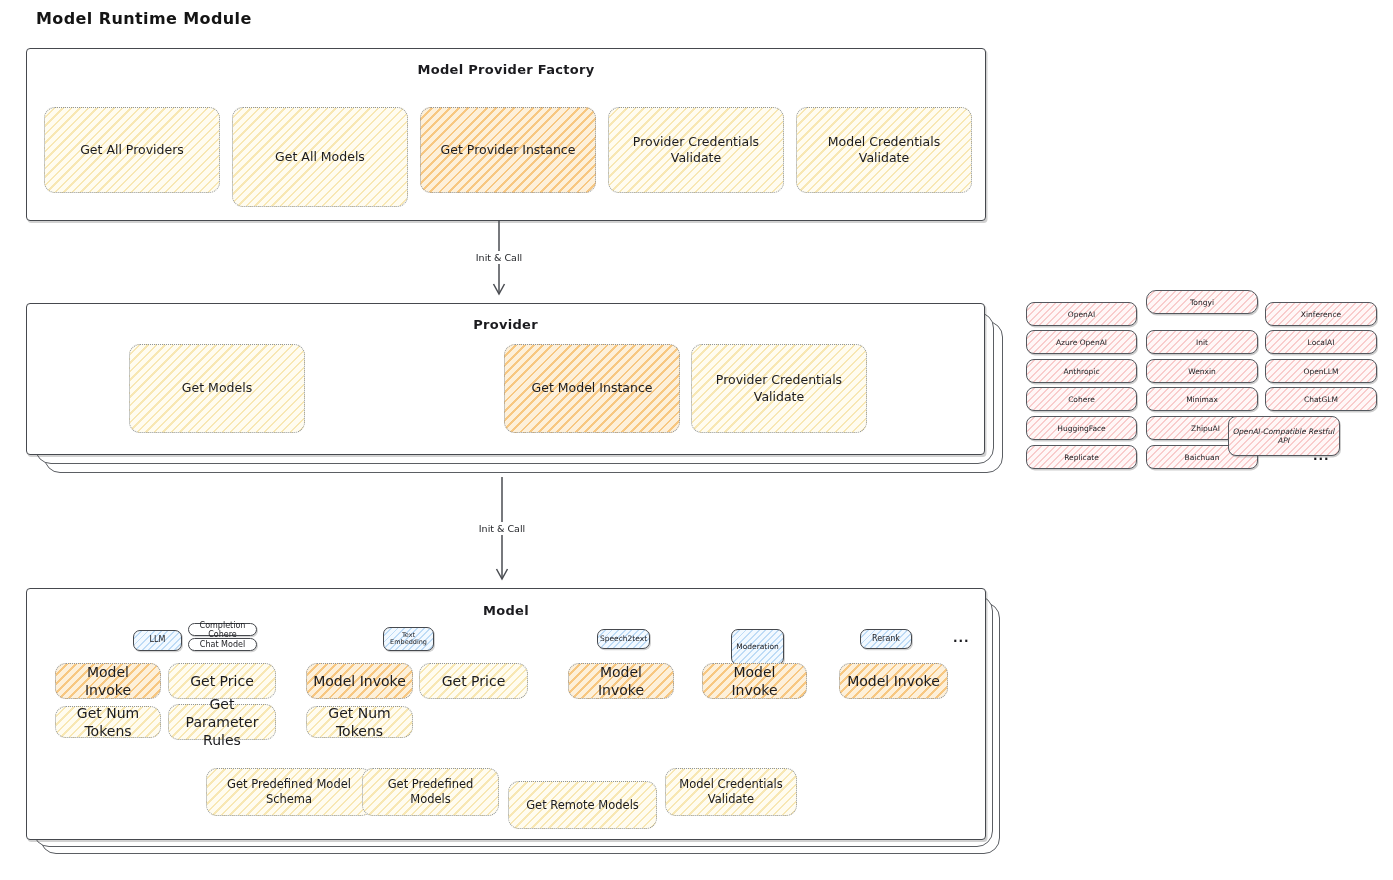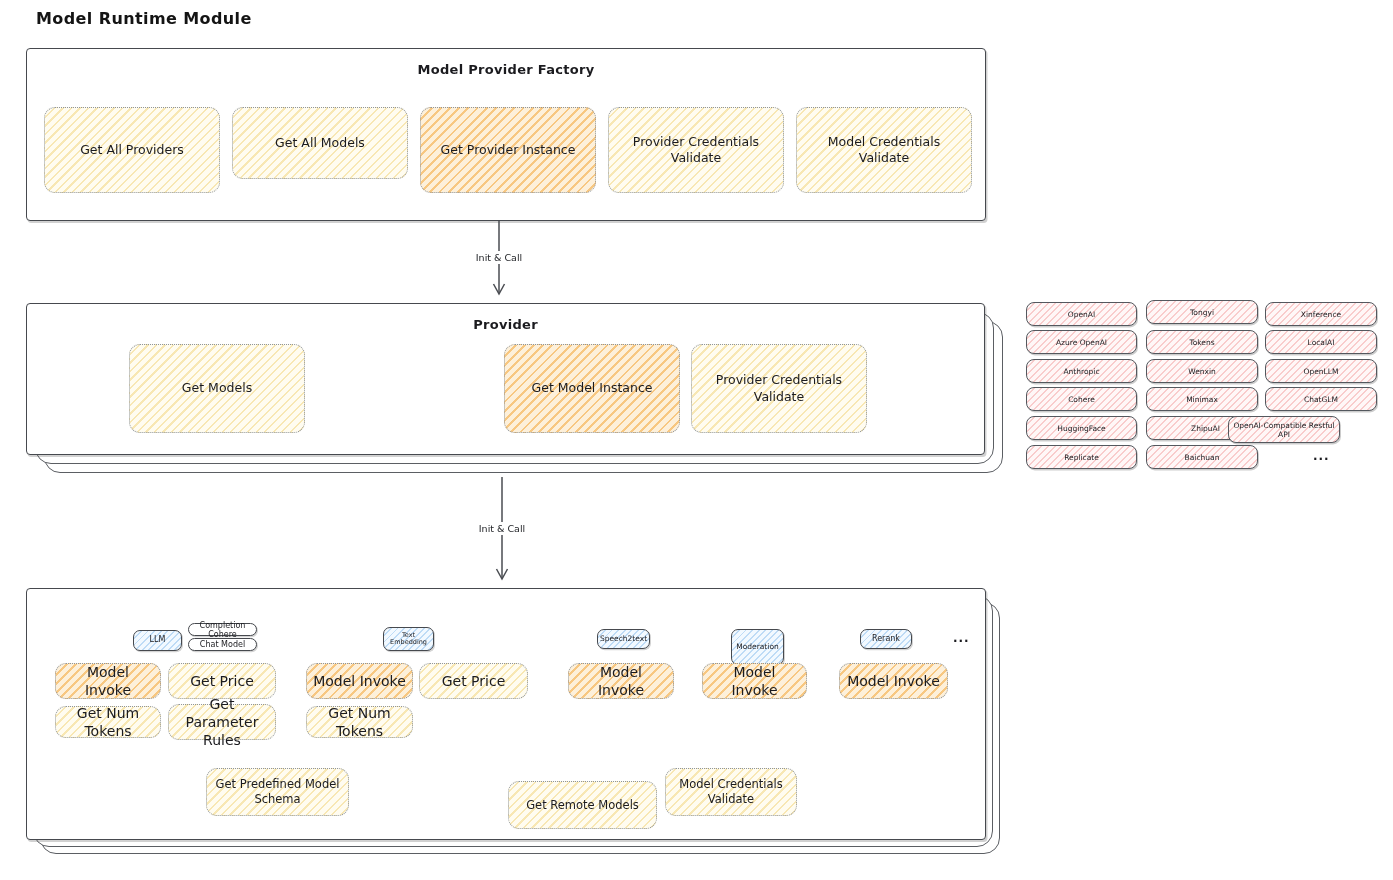--- a/index.html
+++ b/index.html
@@ -69,21 +69,21 @@
 </head>
 <body>
 
 <div class="canvas">
 
   <div class="page-title">Model Runtime Module</div>
 
   <section class="panel" style="left:26px;top:48px;width:958px;height:171px;">
     <div class="panel-title">Model Provider Factory</div>
     <div class="btn fill-yellow" style="left:17px;top:58px;width:176px;height:86px;">Get All Providers</div>
-    <div class="btn fill-yellow" style="left:205px;top:58px;width:176px;height:72px;">Get All Models</div>
+    <div class="btn fill-yellow" style="left:205px;top:58px;width:176px;height:100px;">Get All Models</div>
     <div class="btn fill-orange" style="left:393px;top:58px;width:176px;height:86px;">Get Provider Instance</div>
     <div class="btn fill-yellow" style="left:581px;top:58px;width:176px;height:86px;">Provider Credentials Validate</div>
     <div class="btn fill-yellow" style="left:769px;top:58px;width:176px;height:86px;">Model Credentials Validate</div>
   </section>
 
   <svg class="abs" style="left:488px;top:221px;" width="22" height="75">
     <line x1="11" y1="0" x2="11" y2="72" stroke="#4a4d52" stroke-width="1.5"></line>
     <polyline points="5.5,63 11,73 16.5,63" fill="none" stroke="#4a4d52" stroke-width="1.5"></polyline>
   </svg>
   <div class="arrow-label" style="left:499px;top:251px;">Init &amp; Call</div>
@@ -97,43 +97,44 @@
     <div class="btn fill-yellow" style="left:664px;top:40px;width:176px;height:89px;">Provider Credentials Validate</div>
   </section>
 
   <div class="pink-cell fill-pink" style="left:1026px;top:302px;width:111px;height:24px;">OpenAI</div>
   <div class="pink-cell fill-pink" style="left:1026px;top:330px;width:111px;height:24px;">Azure OpenAI</div>
   <div class="pink-cell fill-pink" style="left:1026px;top:359px;width:111px;height:24px;">Anthropic</div>
   <div class="pink-cell fill-pink" style="left:1026px;top:387px;width:111px;height:24px;">Cohere</div>
   <div class="pink-cell fill-pink" style="left:1026px;top:416px;width:111px;height:24px;">HuggingFace</div>
   <div class="pink-cell fill-pink" style="left:1026px;top:445px;width:111px;height:24px;">Replicate</div>
 
-  <div class="pink-cell fill-pink" style="left:1146px;top:300px;width:112px;height:24px;">Tongyi</div>
-  <div class="pink-cell fill-pink" style="left:1146px;top:330px;width:112px;height:24px;">Tokens</div>
+  <div class="pink-cell fill-pink" style="left:1146px;top:290px;width:112px;height:24px;border-radius:10px;">Tongyi</div>
+  <div class="pink-cell fill-pink" style="left:1146px;top:330px;width:112px;height:24px;">Init</div>
   <div class="pink-cell fill-pink" style="left:1146px;top:359px;width:112px;height:24px;">Wenxin</div>
   <div class="pink-cell fill-pink" style="left:1146px;top:387px;width:112px;height:24px;">Minimax</div>
   <div class="pink-cell fill-pink" style="left:1146px;top:416px;width:119px;height:24px;">ZhipuAI</div>
   <div class="pink-cell fill-pink" style="left:1146px;top:445px;width:112px;height:24px;">Baichuan</div>
 
   <div class="pink-cell fill-pink" style="left:1265px;top:302px;width:112px;height:24px;">Xinference</div>
   <div class="pink-cell fill-pink" style="left:1265px;top:330px;width:112px;height:24px;">LocalAI</div>
   <div class="pink-cell fill-pink" style="left:1265px;top:359px;width:112px;height:24px;">OpenLLM</div>
   <div class="pink-cell fill-pink" style="left:1265px;top:387px;width:112px;height:24px;">ChatGLM</div>
-  <div class="pink-cell fill-pink" style="left:1228px;top:416px;width:112px;height:27px;">OpenAI-Compatible Restful API</div>
+  <div class="pink-cell fill-pink" style="left:1228px;top:416px;width:112px;height:40px;font-style:italic;">OpenAI-Compatible Restful API</div>
   <div class="ellipsis" style="left:1313px;top:449px;">...</div>
 
   <svg class="abs" style="left:491px;top:477px;" width="22" height="104">
     <line x1="11" y1="0" x2="11" y2="101" stroke="#4a4d52" stroke-width="1.5"></line>
     <polyline points="5.5,92 11,102 16.5,92" fill="none" stroke="#4a4d52" stroke-width="1.5"></polyline>
   </svg>
   <div class="arrow-label" style="left:502px;top:522px;">Init &amp; Call</div>
 
   <div class="ghost" style="left:40px;top:602px;width:958px;height:250px;"></div>
   <div class="ghost" style="left:33px;top:595px;width:958px;height:250px;"></div>
   <section class="panel" style="left:26px;top:588px;width:958px;height:250px;">
+    <div class="panel-title" style="top:14px;">Model</div>
 
     <div class="tag fill-blue" style="left:106px;top:41px;width:49px;height:21px;">LLM</div>
     <div class="subtag" style="left:161px;top:34px;width:69px;height:13px;">Completion Cohere</div>
     <div class="subtag" style="left:161px;top:49px;width:69px;height:13px;">Chat Model</div>
     <div class="tag fill-blue" style="left:356px;top:38px;width:51px;height:24px;font-size:6.5px;">Text Embedding</div>
     <div class="tag fill-blue" style="left:570px;top:40px;width:53px;height:20px;font-size:7.5px;">Speech2text</div>
     <div class="tag fill-blue" style="left:704px;top:40px;width:53px;height:36px;font-size:7.5px;">Moderation</div>
     <div class="tag fill-blue" style="left:833px;top:40px;width:52px;height:20px;">Rerank</div>
     <div class="ellipsis" style="left:926px;top:42px;">...</div>
 
@@ -142,18 +143,19 @@
     <div class="btn fn fill-orange" style="left:279px;top:74px;width:107px;height:36px;">Model Invoke</div>
     <div class="btn fn fill-yellow" style="left:392px;top:74px;width:109px;height:36px;">Get Price</div>
     <div class="btn fn fill-orange" style="left:541px;top:74px;width:106px;height:36px;">Model Invoke</div>
     <div class="btn fn fill-orange" style="left:675px;top:74px;width:105px;height:36px;">Model Invoke</div>
     <div class="btn fn fill-orange" style="left:812px;top:74px;width:109px;height:36px;">Model Invoke</div>
 
     <div class="btn fn fill-yellow" style="left:28px;top:117px;width:106px;height:32px;">Get Num Tokens</div>
     <div class="btn fn fill-yellow" style="left:141px;top:115px;width:108px;height:36px;">Get Parameter Rules</div>
     <div class="btn fn fill-yellow" style="left:279px;top:117px;width:107px;height:32px;">Get Num Tokens</div>
 
-    <div class="btn fn-small fill-yellow" style="left:179px;top:179px;width:143px;height:48px;">Get Predefined Model Schema</div>
+    <div class="btn fn-small fill-yellow" style="left:179px;top:179px;width:166px;height:48px;">Get Predefined Model Schema</div>
+    <div class="btn fn-small fill-yellow" style="left:335px;top:179px;width:137px;height:48px;">Get Predefined Models</div>
     <div class="btn fn-small fill-yellow" style="left:481px;top:179px;width:149px;height:48px;margin-top:13px;">Get Remote Models</div>
     <div class="btn fn-small fill-yellow" style="left:638px;top:179px;width:132px;height:48px;">Model Credentials Validate</div>
   </section>
 
 </div>
 
 </body></html>

